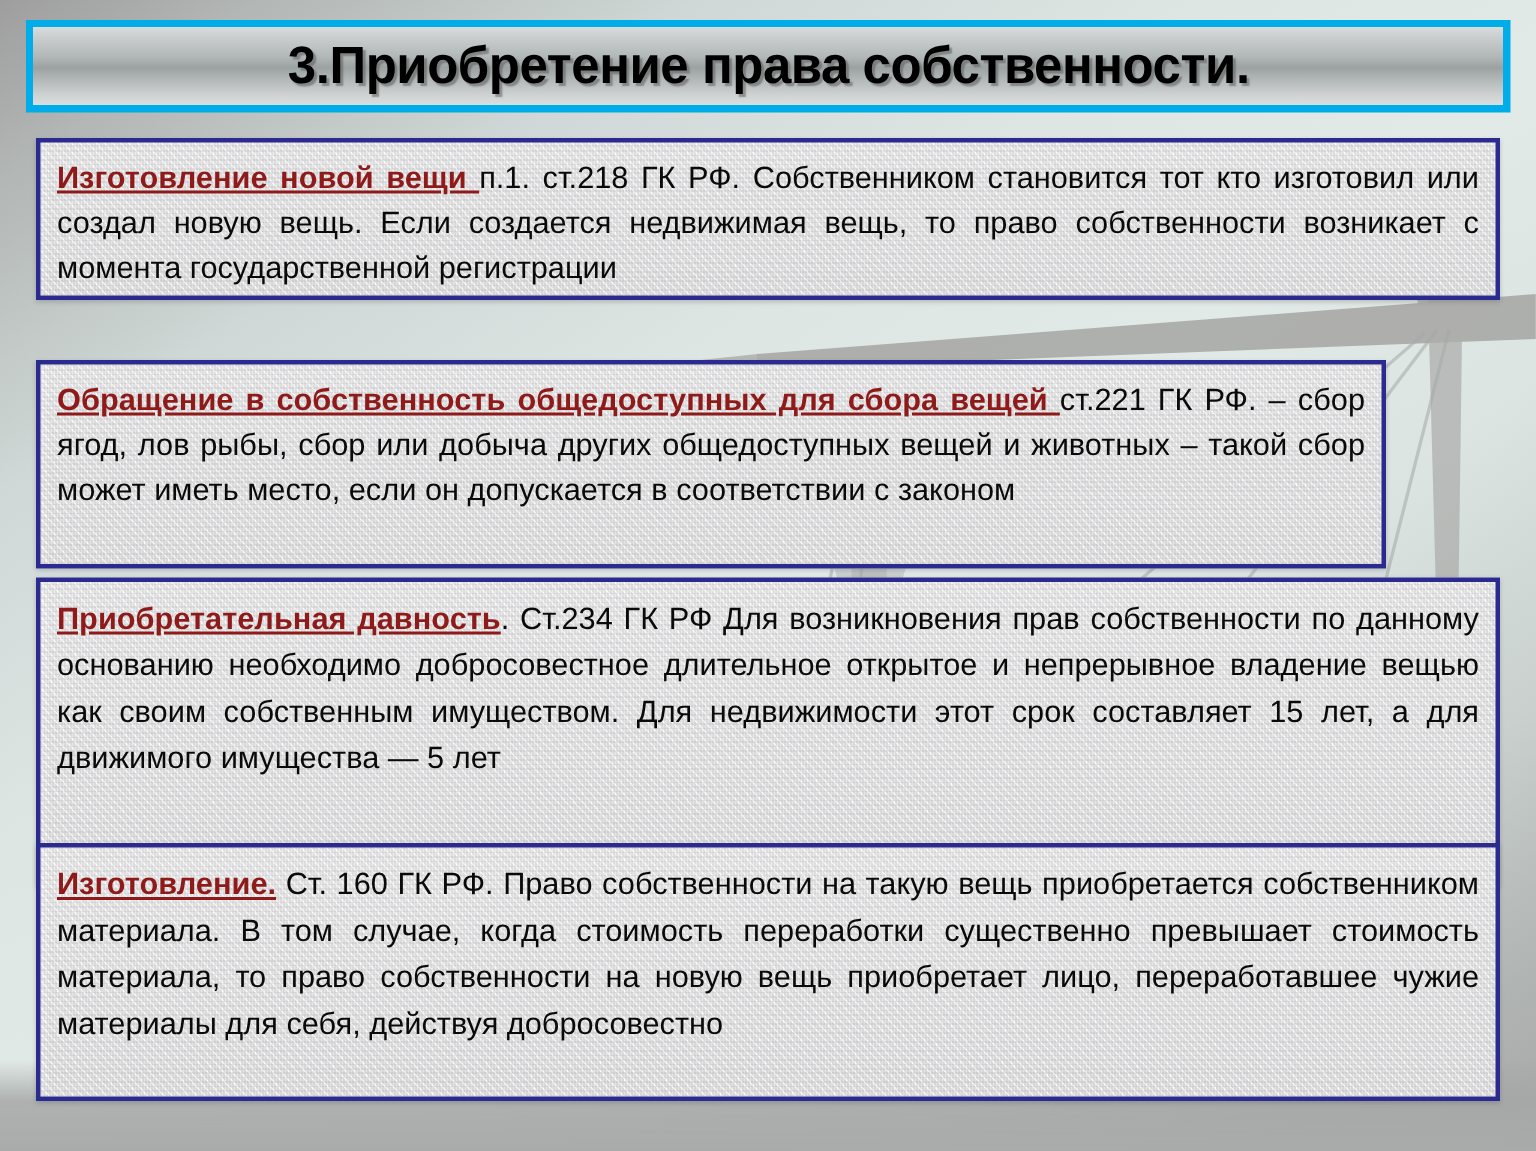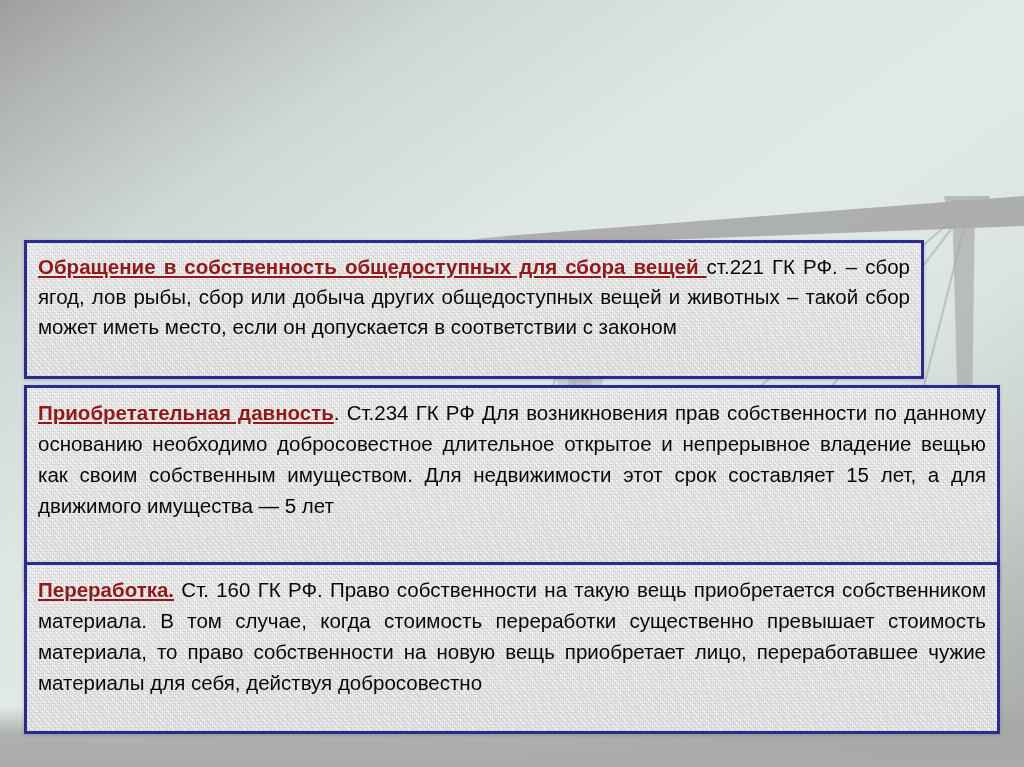--- a/index.html
+++ b/index.html
@@ -159,33 +159,41 @@
         </g>
 
         <path d="M700 560 L760 560 L758 740 L702 740 Z" opacity="0.22"></path>
         <path d="M762 560 L800 560 L798 740 L764 740 Z" opacity="0.14"></path>
       </g>
     </svg>
   </div>
 
   <div class="bottom-band"></div>
 
+  <div class="title-box">
+    <span class="title-text">3.Приобретение права собственности.</span>
+  </div>
 
+  <div class="content-box" id="box-1">
+    <p class="box-para">
+      <span class="lead">Изготовление новой вещи </span><span>п.1. ст.218 ГК РФ. Собственником становится тот кто изготовил или создал новую вещь. Если создается недвижимая вещь, то право собственности возникает с момента государственной регистрации</span>
+    </p>
+  </div>
 
   <div class="content-box" id="box-2">
     <p class="box-para">
       <span class="lead">Обращение в собственность общедоступных для сбора вещей </span><span>ст.221 ГК РФ. – сбор ягод, лов рыбы, сбор или добыча других общедоступных вещей и животных – такой сбор может иметь место, если он допускается в соответствии с законом</span>
     </p>
   </div>
 
   <div class="content-box" id="box-3">
     <p class="box-para">
       <span class="lead">Приобретательная  давность</span><span>. Ст.234 ГК РФ Для возникновения прав собственности по данному основанию необходимо добросовестное длительное открытое и непрерывное владение вещью как своим собственным имуществом. Для недвижимости этот срок составляет 15 лет, а для движимого имущества — 5 лет</span>
     </p>
   </div>
 
   <div class="content-box" id="box-4">
     <p class="box-para">
-      <span class="lead">Переработка.</span><span> Ст. 160 ГК РФ. Право собственности на такую вещь приобретается собственником материала. В том случае, когда стоимость переработки существенно превышает стоимость материала, то право собственности на новую вещь приобретает лицо, переработавшее чужие материалы для себя, действуя добросовестно</span>
+      <span class="lead">Изготовление.</span><span> Ст. 160 ГК РФ. Право собственности на такую вещь приобретается собственником материала. В том случае, когда стоимость переработки существенно превышает стоимость материала, то право собственности на новую вещь приобретает лицо, переработавшее чужие материалы для себя, действуя добросовестно</span>
     </p>
   </div>
 
 </div>
 
 </body></html>

